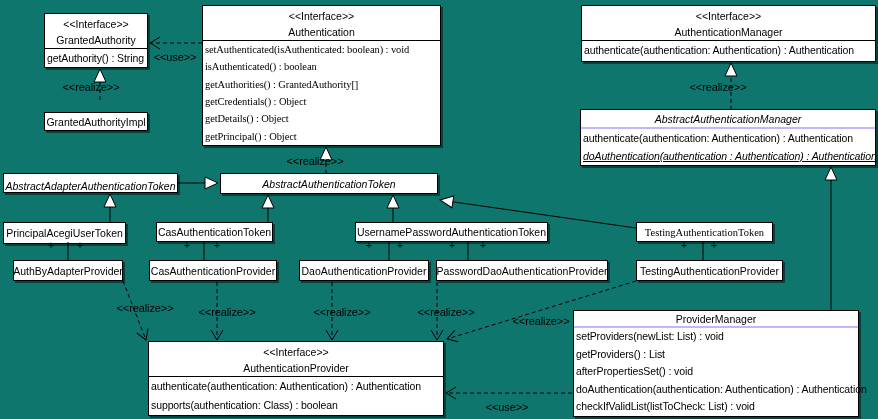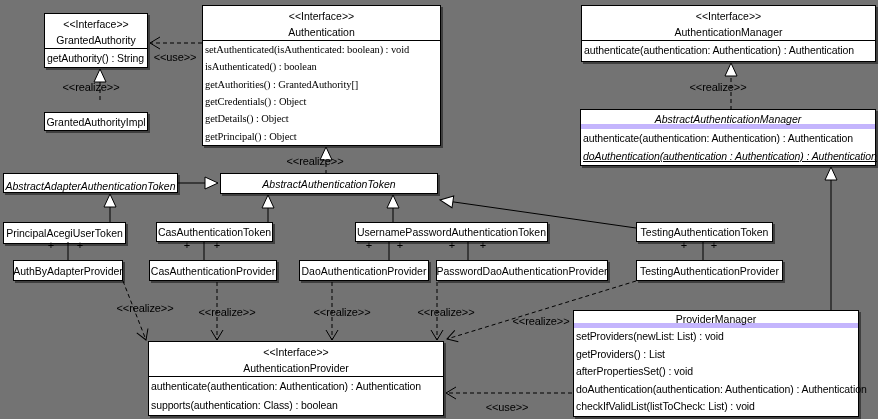--- a/index.html
+++ b/index.html
@@ -1,32 +1,32 @@
 <!DOCTYPE html>
 <html><head>
 <meta charset="utf-8">
 <style>
   html,body{margin:0;padding:0;background:#d8d8d8;}
   #stage{
     position:relative; width:878px; height:419px; overflow:hidden;
-    background:#737373;
+    background:#0f766e;
     font-family:"Liberation Sans", sans-serif;
     font-size:10.5px; color:#000;
   }
   svg.wires{position:absolute;left:0;top:0;pointer-events:none;}
   .box{
     position:absolute; box-sizing:border-box;
     background:#fff; border:1px solid #000;
     box-shadow:2px 2px 0 rgba(0,0,0,0.45);
     overflow:hidden;
   }
   .box.ovf{overflow:visible;}
   .t2{height:35px; box-sizing:border-box; border-bottom:1px solid #000; padding-top:2px; text-align:center;}
   .t2 div{line-height:16px; white-space:nowrap;}
-  .t1{box-sizing:border-box; border-bottom:5px solid #c4b5fd; text-align:center; white-space:nowrap;}
+  .t1{box-sizing:border-box; border-bottom:2px solid #c4b5fd; text-align:center; white-space:nowrap;}
   .t1.h19{height:19px; line-height:18px;}
   .t1.h17{height:17px; line-height:16px;}
   .simple{display:flex; align-items:center; justify-content:center; text-align:center; white-space:nowrap;}
   .m{padding-left:2px; white-space:nowrap; letter-spacing:-0.1px;}
   .box-auth .m{height:17.33px; line-height:17.33px;font-family:Liberation Serif, serif;}
   .box-ga .m{height:18px; line-height:18px;}
   .box-am .m{height:19px; line-height:19px;}
   .box-aam .m{height:18px; line-height:18px;}
   .box-ap .m{height:19px; line-height:19px;}
   .box-pm .m{height:17.6px; line-height:17.6px;}
@@ -95,21 +95,21 @@
   </div>
 
   <div class="box simple" style="left:156px;top:222px;width:117px;height:20px;">
     <span>CasAuthenticationToken</span>
   </div>
 
   <div class="box simple" style="left:355px;top:222px;width:193px;height:20px;">
     <span>UsernamePasswordAuthenticationToken</span>
   </div>
 
-  <div class="box simple" style="left:636px;top:222px;width:137px;height:20px;">
+  <div class="box simple" style="left:636px;top:222px;width:137px;height:20px;font-family:Liberation Serif, serif;">
     <span>TestingAuthenticationToken</span>
   </div>
 
   <div class="box simple" style="left:13px;top:260px;width:110px;height:21px;">
     <span>AuthByAdapterProvider</span>
   </div>
 
   <div class="box simple" style="left:149px;top:260px;width:128px;height:21px;">
     <span>CasAuthenticationProvider</span>
   </div>

